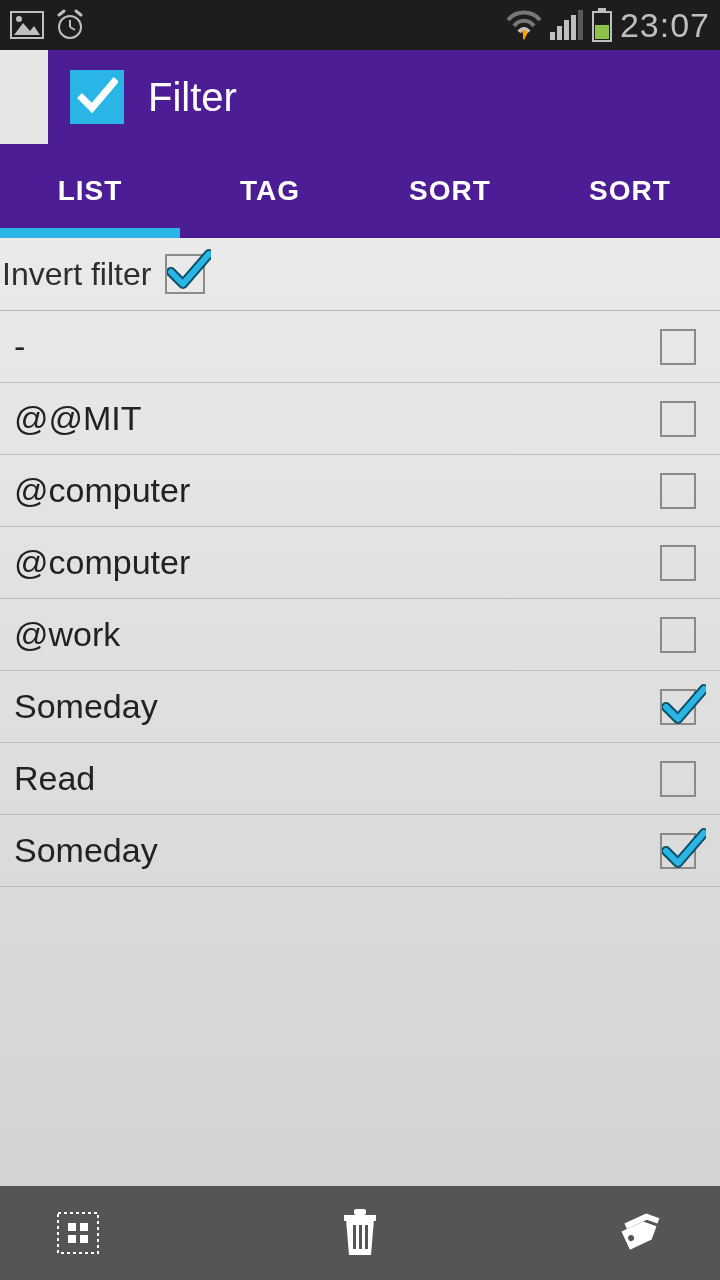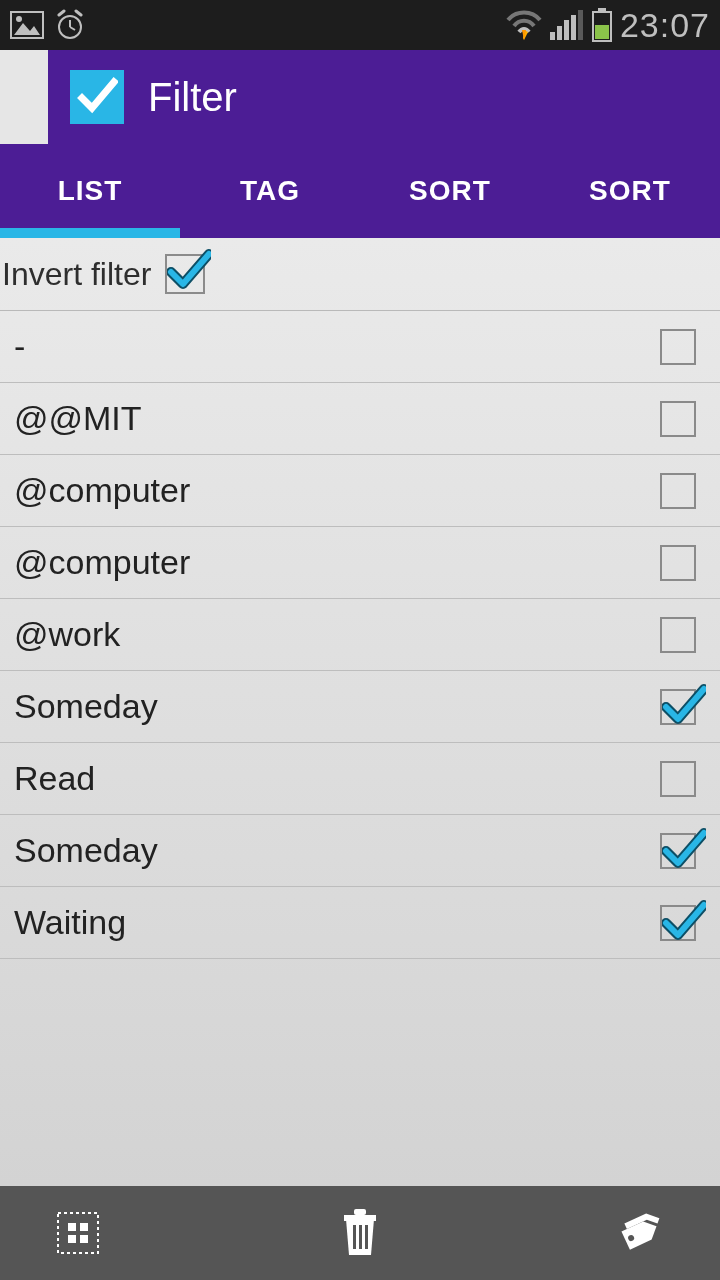--- a/index.html
+++ b/index.html
@@ -252,29 +252,20 @@
       </div>
       <div class="list-row">
         <div class="list-label">Someday</div>
         <div class="cb">
           <svg class="tick-svg" width="44" height="44" viewBox="0 0 44 44">
             <path d="M4 24 L16 36 L42 6" fill="none" stroke="#0d4f66" stroke-width="10" stroke-linecap="round" stroke-linejoin="round"></path>
             <path d="M4 24 L16 36 L42 6" fill="none" stroke="#29b6e6" stroke-width="6" stroke-linecap="round" stroke-linejoin="round"></path>
           </svg>
         </div>
       </div>
-      <div class="list-row">
-        <div class="list-label">Waiting</div>
-        <div class="cb">
-          <svg class="tick-svg" width="44" height="44" viewBox="0 0 44 44">
-            <path d="M4 24 L16 36 L42 6" fill="none" stroke="#0d4f66" stroke-width="10" stroke-linecap="round" stroke-linejoin="round"></path>
-            <path d="M4 24 L16 36 L42 6" fill="none" stroke="#29b6e6" stroke-width="6" stroke-linecap="round" stroke-linejoin="round"></path>
-          </svg>
-        </div>
-      </div>
     </div>
 
 </div>
 
 <div class="bottombar">
   <div class="action">
     <svg width="44" height="44" viewBox="0 0 44 44">
       <rect x="2" y="2" width="40" height="40" fill="none" stroke="#fff" stroke-width="2" stroke-dasharray="3 3"></rect>
       <rect x="12" y="12" width="8" height="8" fill="#fff"></rect>
       <rect x="24" y="12" width="8" height="8" fill="#fff"></rect>

